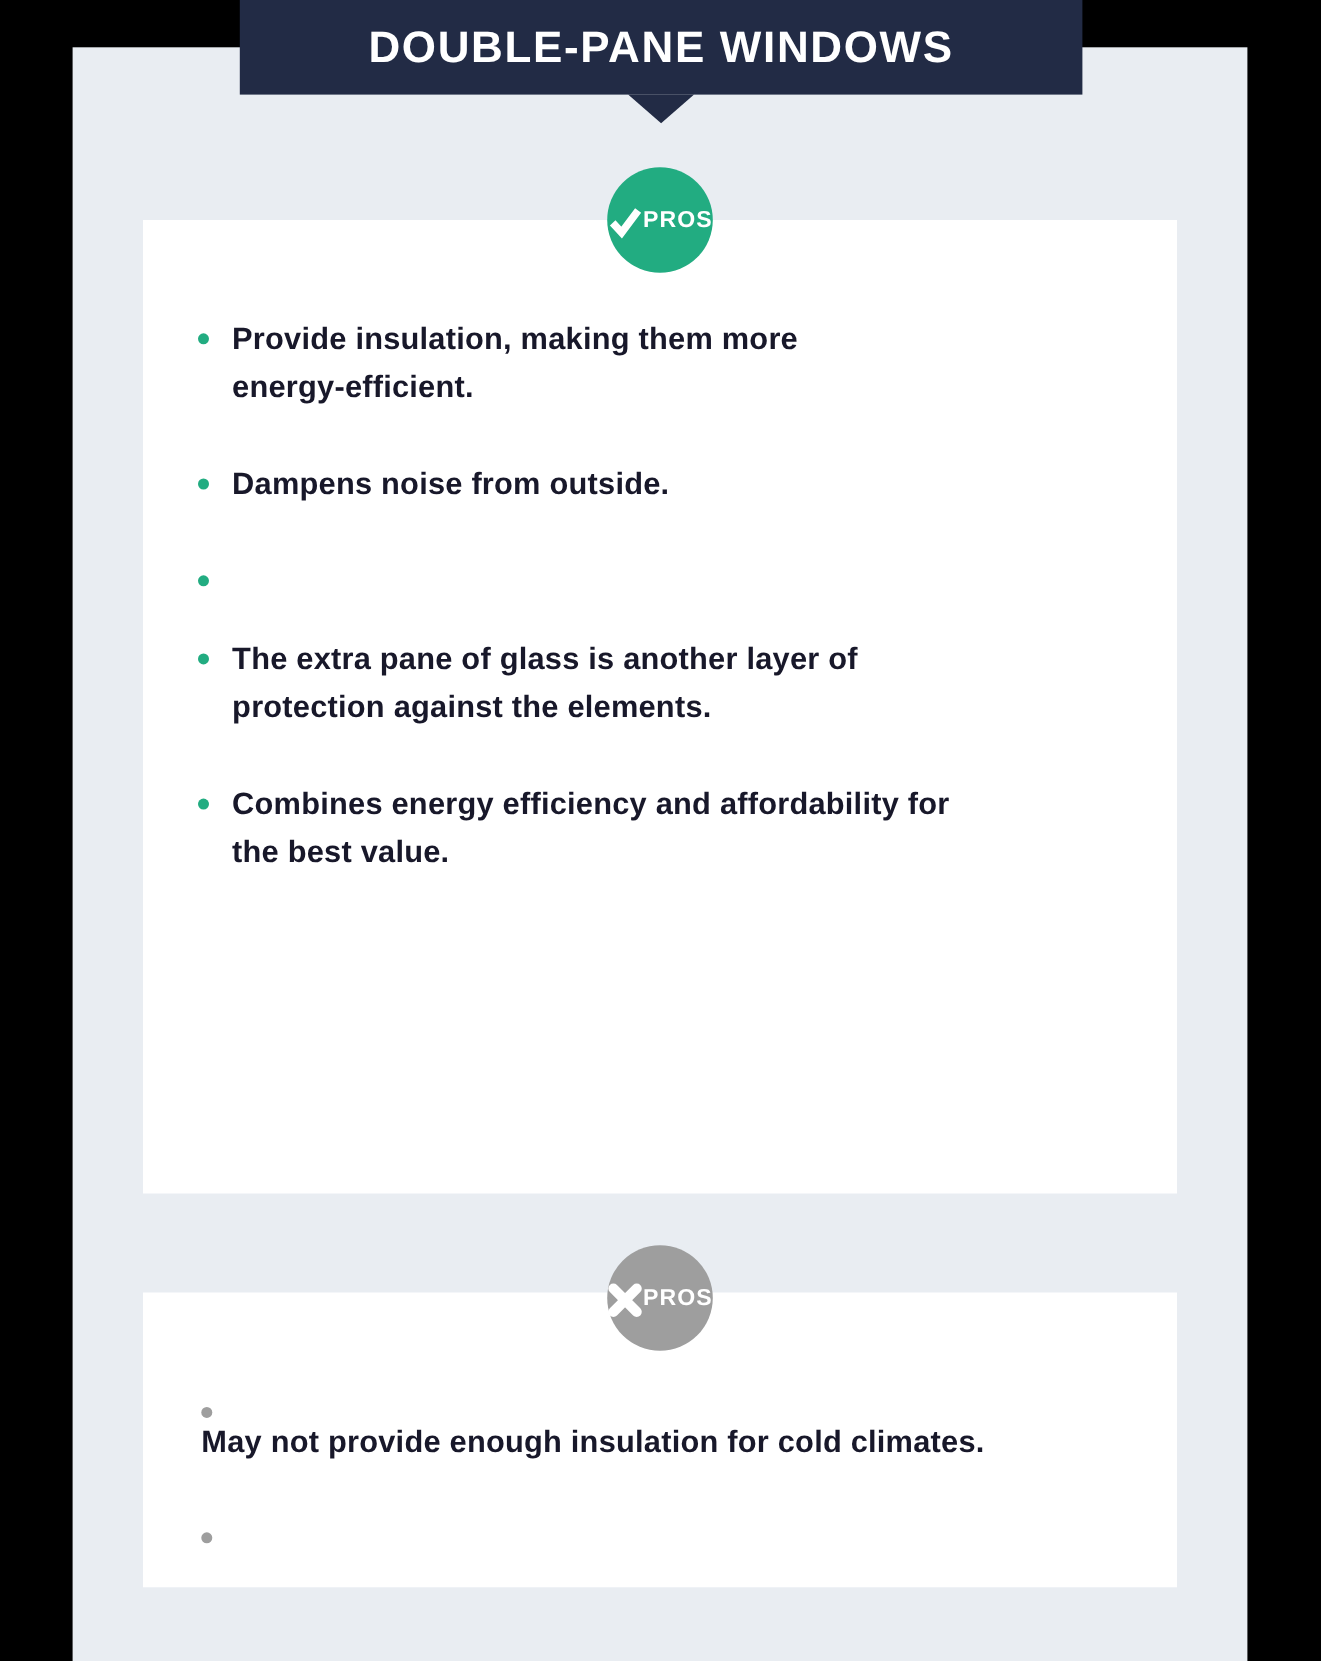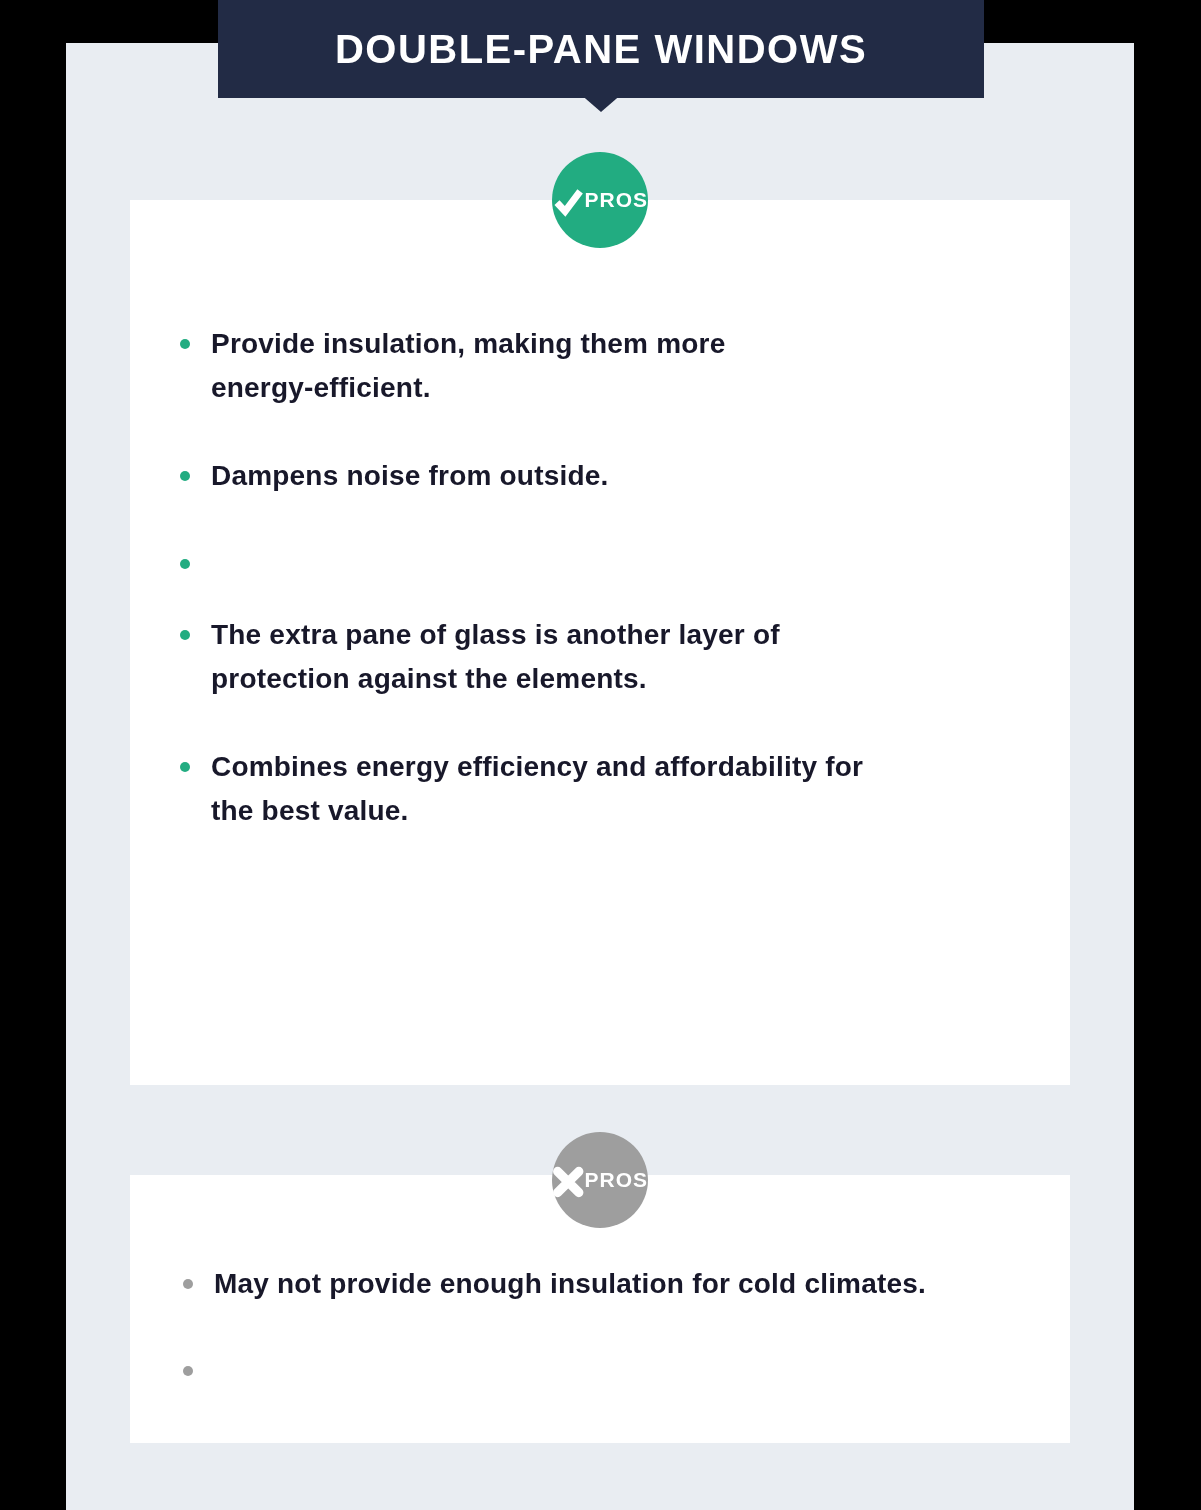--- a/index.html
+++ b/index.html
@@ -12,21 +12,21 @@
   .stage { position: absolute; left: 0; top: 0; width: 1201px; height: 1510px; }
 
   .panel {
     position: absolute; left: 66px; top: 43px;
     width: 1068px; height: 1467px;
     background: var(--panel-background, #E9EDF2);
   }
 
   .banner {
     position: absolute; left: 218px; top: 0;
-    width: 766px; height: 98px;
+    width: 766px; height: 86px;
     background: var(--banner, #222B45);
     display: flex; align-items: center; justify-content: center;
   }
   .banner-title {
     color: #fff; font-size: 40px; font-weight: 700;
     letter-spacing: 1.5px; white-space: nowrap;
   }
   .banner-tail {
     position: absolute; left: 571px; top: 86px;
     width: 0; height: 0;
@@ -50,25 +50,25 @@
   }
   .pros-badge { top: 152px; background: var(--pros-green, #22AC81); }
   .cons-badge { top: 1132px; background: var(--cons-gray, #9E9E9E); }
   .badge svg { display: block; margin-top: 4px; }
   .badge-label {
     color: #fff; font-size: 21px; font-weight: 700;
     letter-spacing: 1px; margin-top: 0px; line-height: 24px;
   }
 
   .list { position: absolute; left: 0; top: 0; width: 100%; box-sizing: border-box; }
-  .pros-list { padding: 86px 32px 0 50px; margin-top: 36px; }
+  .pros-list { padding: 86px 32px 0 50px; }
   .cons-list { padding: 87px 40px 0 53px; }
 
   .item { display: flex; align-items: flex-start; margin-bottom: 44px; }
-  .cons-card .item { margin-bottom: 43px; }
+  .cons-card .item { margin-bottom: 43px; flex-direction: column; }
   .bullet {
     flex: 0 0 auto;
     width: 10px; height: 10px; border-radius: 50%;
     margin: 17px 21px 0 0;
   }
   .pros-card .bullet { background: var(--pros-green, #22AC81); }
   .cons-card .bullet { background: var(--cons-gray, #9E9E9E); }
   .item-text {
     color: var(--text, #18182A);
     font-size: 28px; font-weight: 700; line-height: 44px;

